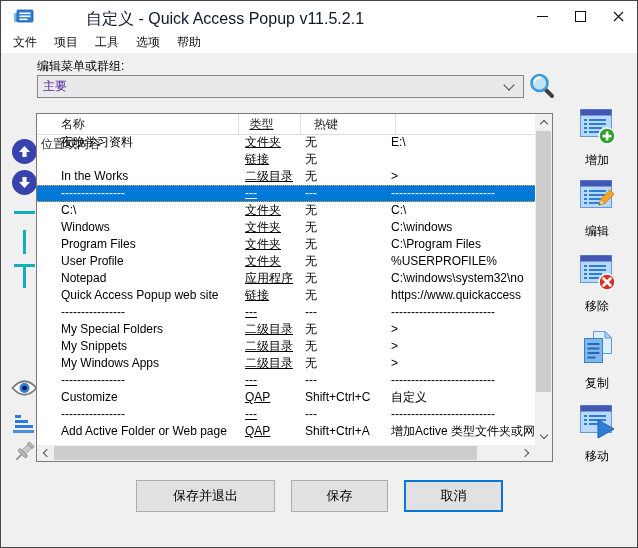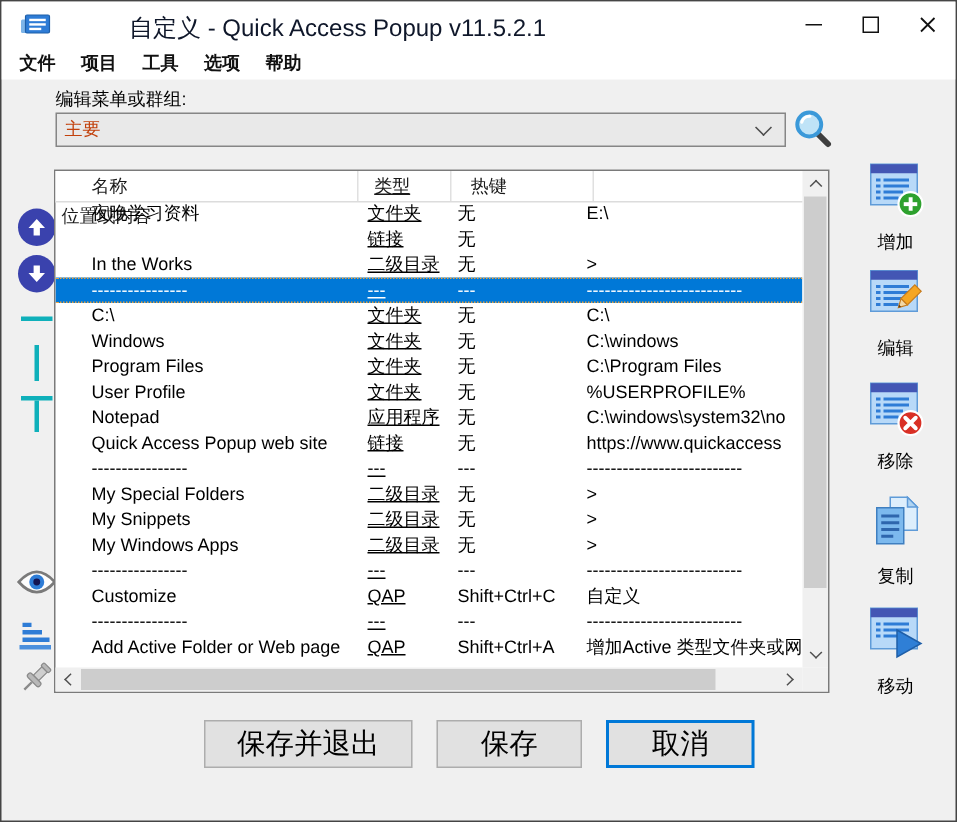--- a/index.html
+++ b/index.html
@@ -6,26 +6,26 @@
   .window{position:relative;width:636px;height:546px;background:#f0f0f0;border:1px solid #454545;overflow:hidden;}
   
   .titlebar{position:absolute;left:0;top:0;width:100%;height:31px;background:#ffffff;}
   .appicon{position:absolute;left:13px;top:8px;width:20px;height:15px;}
   .title{position:absolute;left:41px;top:8px;font-size:16px;color:#0f172a;white-space:nowrap;margin-left:44px;}
   .caption-btn{position:absolute;top:0;width:38px;height:31px;display:flex;align-items:center;justify-content:center;}
   .btn-min{right:76px}.btn-max{right:38px}.btn-close{right:0}
   .glyph-min{width:11px;height:1px;background:#111;}
   .glyph-max{width:9px;height:9px;border:1px solid #111;}
   
-  .menubar{position:absolute;left:0;top:31px;width:100%;height:21px;background:#ffffff;display:flex;align-items:center;padding-left:7px;box-sizing:border-box;font-weight:bold;}
+  .menubar{position:absolute;left:0;top:31px;width:100%;height:21px;background:#ffffff;display:flex;align-items:center;padding-left:7px;box-sizing:border-box;}
   .menu-item{font-size:12px;color:#111;padding:2px 5px;margin-right:7px;white-space:nowrap;}
   
   .combo-label{position:absolute;left:36px;top:57px;font-size:12px;color:#000000;}
   .combo{position:absolute;left:36px;top:74px;width:487px;height:23px;background:#e9e9e9;border:1px solid #868686;box-sizing:border-box;display:flex;align-items:center;}
-  .combo-value{font-size:12px;color:#c2410c;padding-left:5px;flex:1;}
+  .combo-value{font-size:12px;color:#4c1d95;padding-left:5px;flex:1;}
   .chev{width:7px;height:7px;border-right:1.6px solid #4a4a4a;border-bottom:1.6px solid #4a4a4a;display:inline-block;}
   .chev-down{transform:rotate(45deg);margin:-3px 10px 0 0;}
   .search-btn{position:absolute;left:527px;top:71px;width:28px;height:28px;}
   
   .ltool{position:absolute;left:6px;top:130px;width:34px;}
   .lbtn{position:absolute;left:0;width:34px;display:flex;justify-content:center;}
   .circle-btn{width:25px;height:25px;border-radius:50%;background:#3a42ad;display:flex;align-items:center;justify-content:center;}
   .teal{background:#0fb0ba;}
   
   .table{position:absolute;left:35px;top:112px;width:517px;height:349px;background:#fff;border:1px solid #7a7a7a;box-sizing:border-box;}
@@ -50,21 +50,21 @@
   .corner{position:absolute;right:0;bottom:0;width:17px;height:16px;background:#f0f0f0;}
   .chev-up{transform:rotate(-135deg);margin-top:3px;}
   .chev-dn{transform:rotate(45deg);margin-bottom:3px;}
   .chev-lt{transform:rotate(135deg);margin-left:3px;}
   .chev-rt{transform:rotate(-45deg);margin-right:3px;}
   .sb-chev{width:5px;height:5px;border-right:1.4px solid #505050;border-bottom:1.4px solid #505050;}
   
   .rbtn{position:absolute;left:563px;width:66px;text-align:center;}
   .rbtn .lbl{font-size:12px;color:#000;margin-top:2px;}
   
-  .pushbtn{position:absolute;top:479px;height:32px;background:#e1e1e1;border:1px solid #adadad;box-sizing:border-box;display:flex;align-items:center;justify-content:center;font-size:19px;color:#000;}
+  .pushbtn{position:absolute;top:479px;height:32px;background:#e1e1e1;border:1px solid #adadad;box-sizing:border-box;display:flex;align-items:center;justify-content:center;font-size:13px;color:#000;}
   .btn-saveexit{left:135px;width:139px;}
   .btn-save{left:290px;width:97px;}
   .btn-cancel{left:403px;width:99px;border:2px solid #0078d7;}
 </style>
 </head>
 <body>
 
 <div class="window">
 
   <div class="titlebar">

